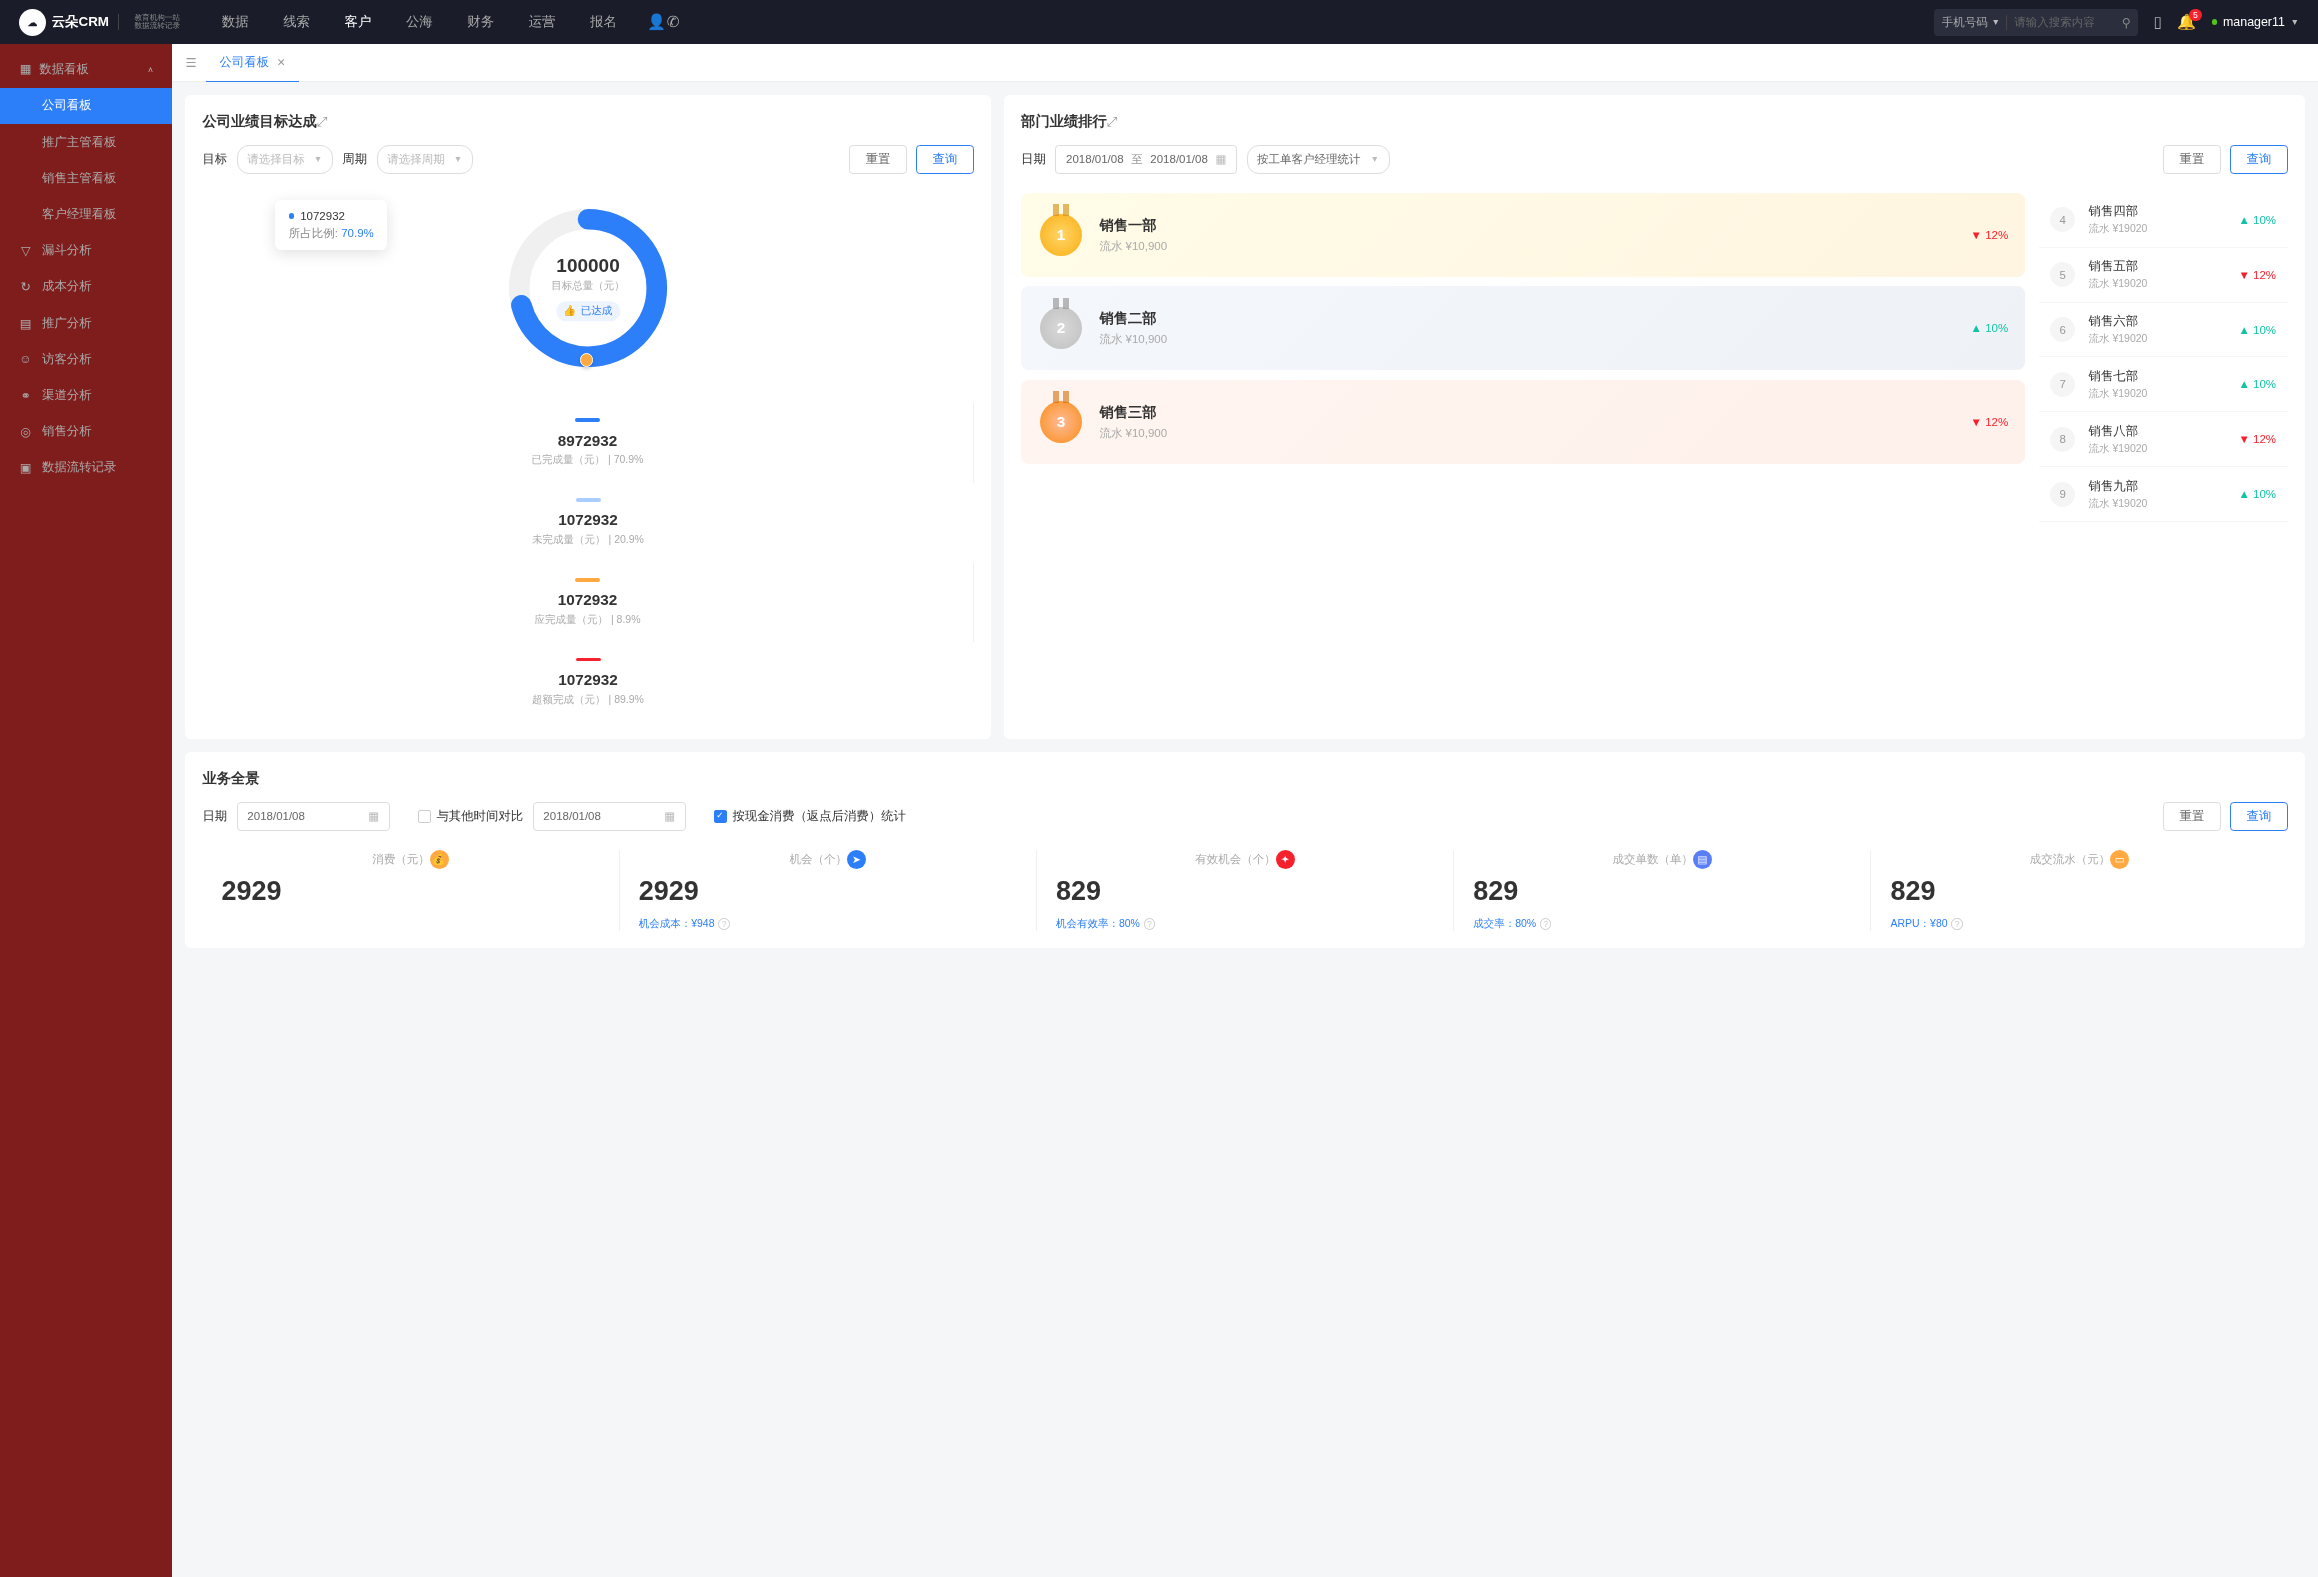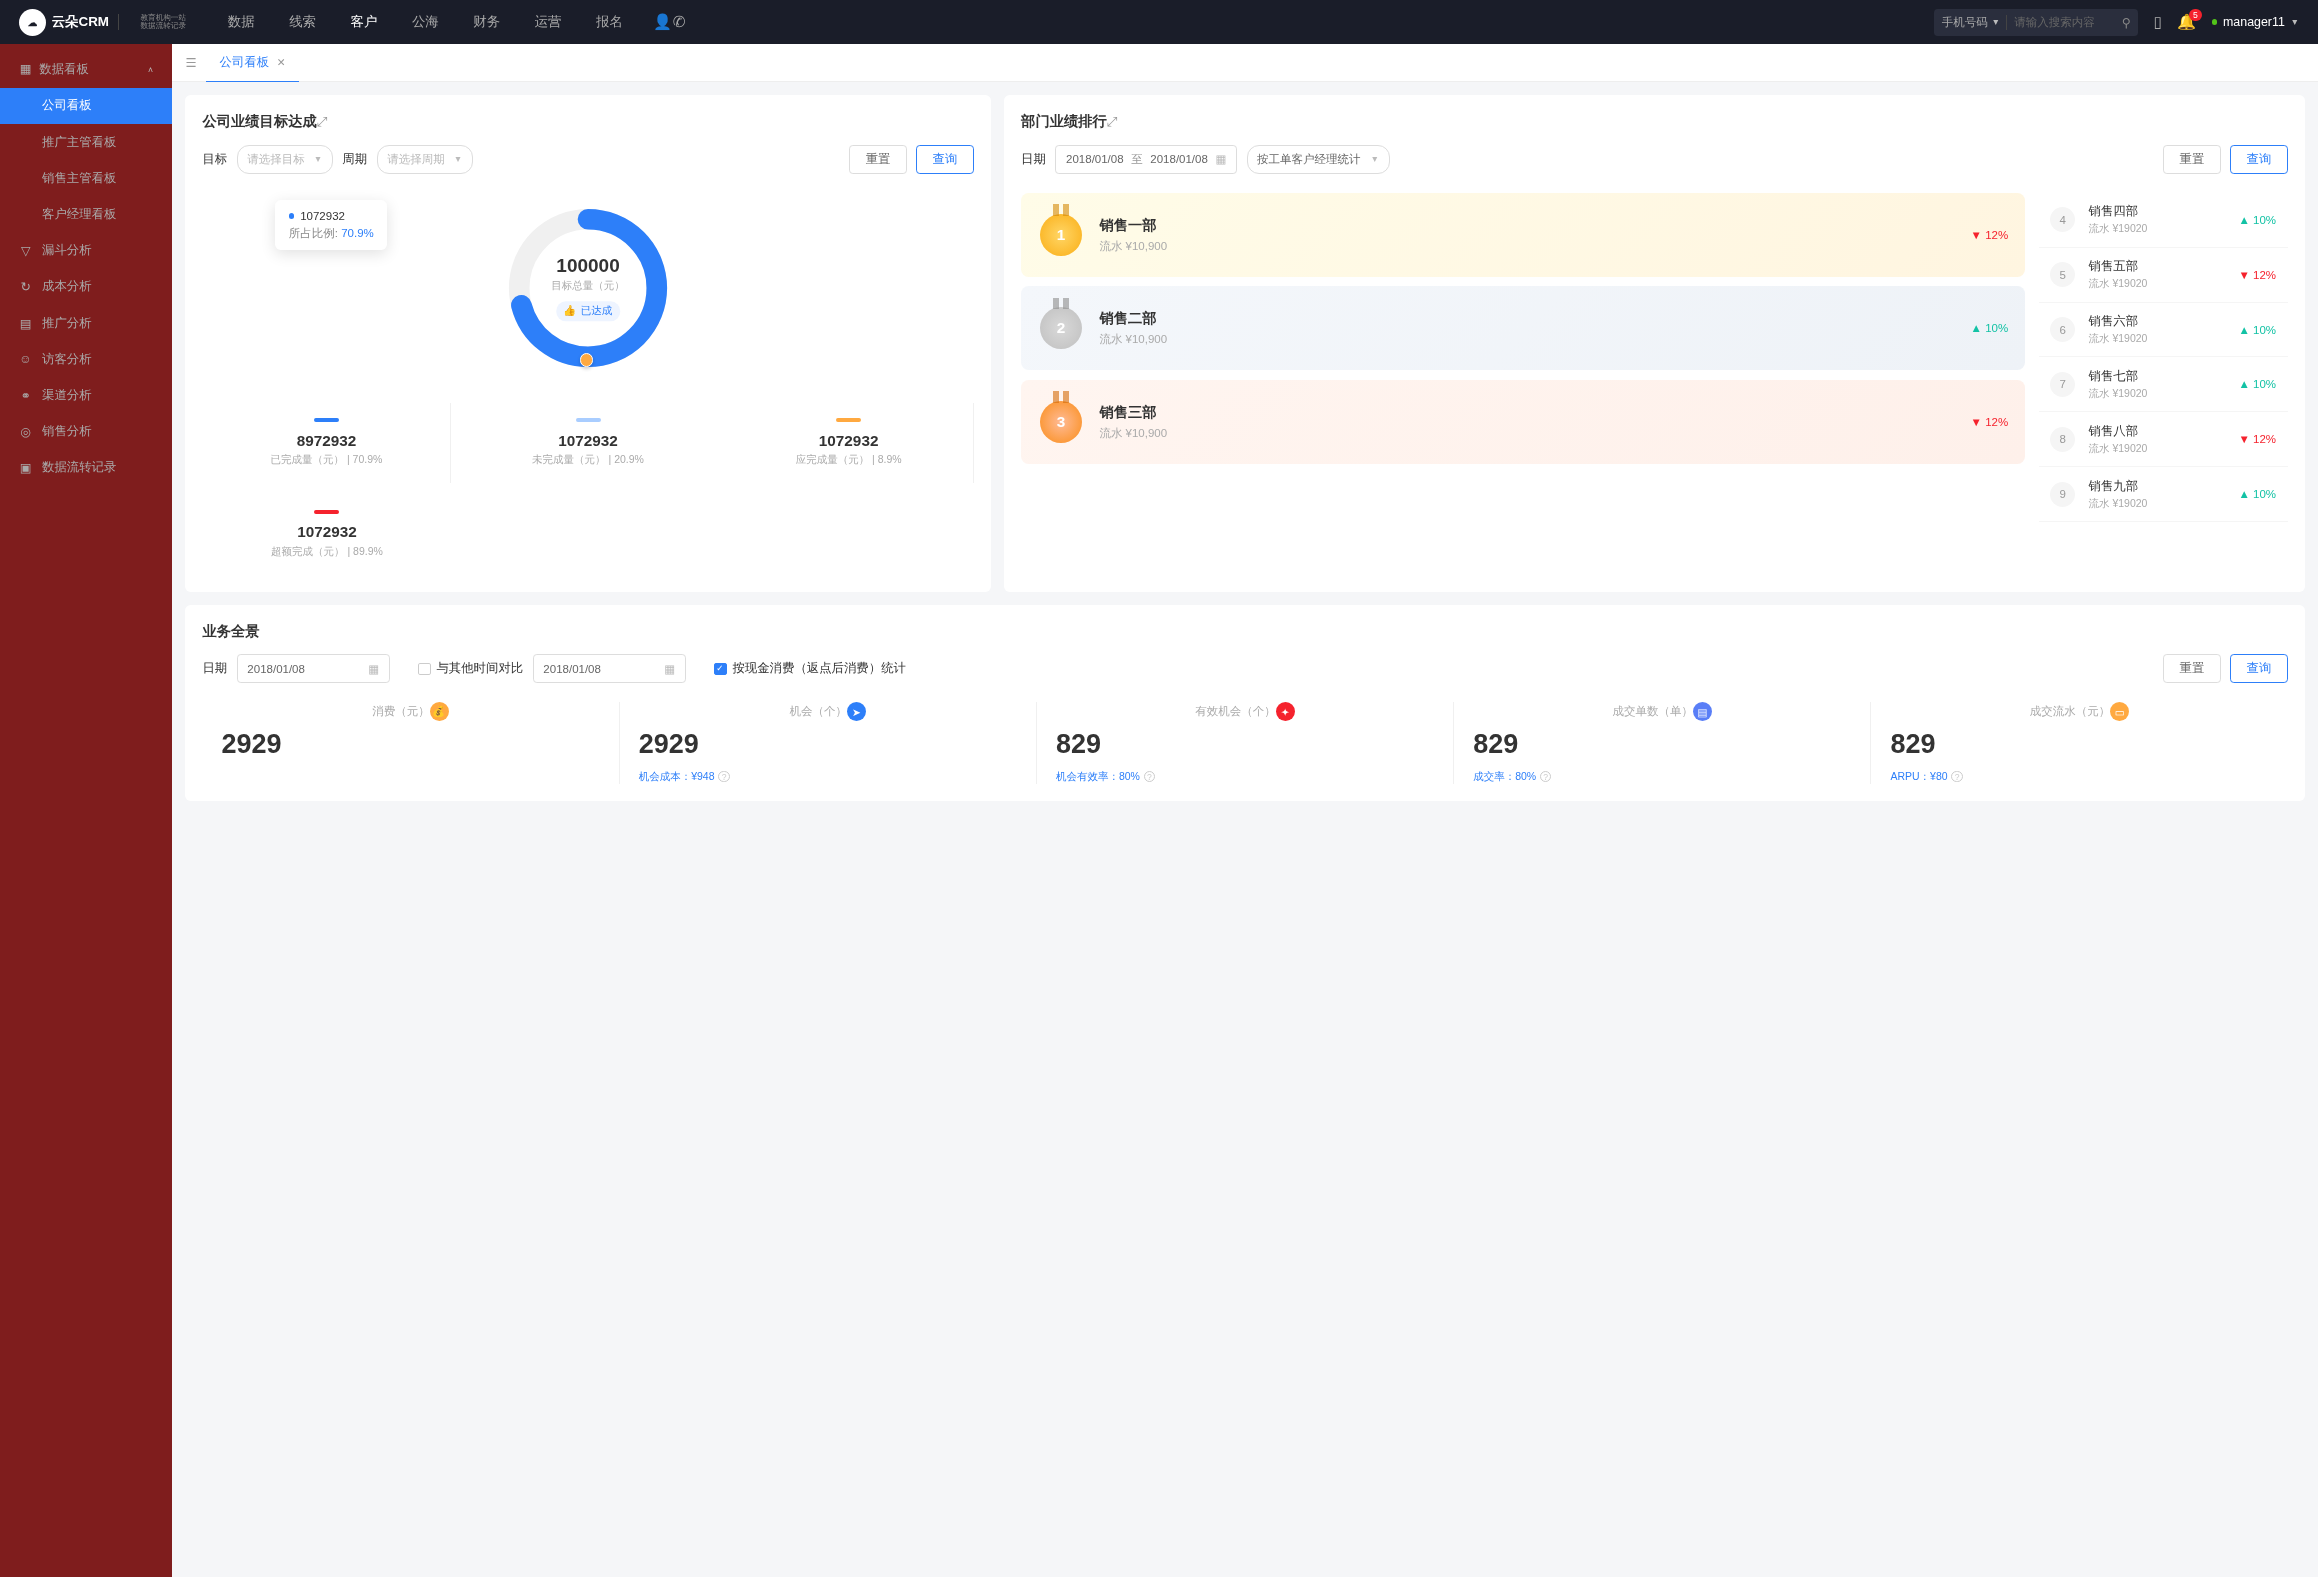--- a/index.html
+++ b/index.html
@@ -1,21 +1,21 @@
 <!DOCTYPE html>
 <html><head>
 <meta charset="utf-8">
 <style>
 *{margin:0;padding:0;box-sizing:border-box;font-family:-apple-system,BlinkMacSystemFont,"PingFang SC","Microsoft YaHei",sans-serif}
 body{background:#f5f6f8;color:#333;font-size:12.4px}
 .top-nav{height:44px;background:#1a1d29;display:flex;align-items:center;padding:0 19px;color:#fff}
 .logo{display:flex;align-items:center;gap:5.7px;margin-right:38px}
 .logo-icon{width:27px;height:27px;background:#fff;border-radius:50%;display:flex;align-items:center;justify-content:center;color:#1a1d29;font-weight:bold;font-size:9.6px}
 .logo-text{font-size:13.4px;font-weight:bold}
-.logo-sub{font-size:7.6px;line-height:1.1;color:#888;border-left:1px solid #444;padding-left:21px;margin-left:3.8px}
+.logo-sub{font-size:7.6px;line-height:1.1;color:#888;border-left:1px solid #444;padding-left:15px;margin-left:3.8px}
 .nav-menu{display:flex;gap:27px;font-size:13.4px}
 .nav-item{color:#aaa;cursor:pointer;padding:0 3.8px}
 .nav-item.active{color:#fff;font-weight:500}
 .nav-right{margin-left:auto;display:flex;align-items:center;gap:15.3px}
 .search-box{display:flex;align-items:center;background:#2a2e3d;border-radius:3.8px;height:27px;padding:0 7.6px}
 .search-select{color:#aaa;font-size:11.5px;padding-right:5.7px;border-right:1px solid #444;display:flex;align-items:center;gap:3.8px}
 .search-input{background:transparent;border:none;color:#fff;padding:0 7.6px;width:115px;font-size:11.5px;outline:none}
 .search-input::placeholder{color:#666}
 .nav-icon{color:#aaa;font-size:15.3px;cursor:pointer;position:relative}
 .badge{position:absolute;top:-3.8px;right:-5.7px;background:#f5222d;color:#fff;font-size:8.6px;border-radius:7.6px;padding:1px 3.8px;min-width:13.4px;text-align:center}
@@ -51,21 +51,21 @@
 .tooltip-dot{width:5.7px;height:5.7px;background:#2d7ff9;border-radius:50%}
 .tooltip-label{color:#888}
 .tooltip-val{color:#2d7ff9}
 .donut{position:relative;width:172px;height:172px;margin:9.6px 0}
 .donut svg{width:100%;height:100%;transform:rotate(-90deg)}
 .donut-center{position:absolute;top:50%;left:50%;transform:translate(-50%,-50%);text-align:center}
 .donut-value{font-size:19px;font-weight:bold;color:#333}
 .donut-label{font-size:10.5px;color:#aaa;margin-top:1.9px}
 .donut-badge{margin-top:7.6px;display:inline-flex;align-items:center;gap:3.8px;background:#eef4ff;color:#2d7ff9;font-size:10.5px;padding:2.9px 7.6px;border-radius:9.6px}
 .donut-handle{position:absolute;width:13.4px;height:13.4px;background:#ffa940;border:1.9px solid #fff;border-radius:50%;bottom:7.6px;left:78px;box-shadow:0 1.9px 3.8px rgba(0,0,0,0.2)}
-.stats-grid{display:grid;grid-template-columns:1fr 1fr 1fr;gap:12px;margin-top:19px;width:100%}
+.stats-grid{display:grid;grid-template-columns:1fr;gap:0;margin-top:19px;width:100%}
 .stat-cell{text-align:center;padding:15.3px 9.6px;position:relative}
 .stat-cell:nth-child(1),.stat-cell:nth-child(3){border-right:1px solid #f0f0f0}
 .stat-bar{width:25px;height:3.8px;border-radius:1.9px;margin:0 auto 9.6px}
 .stat-num{font-size:15.3px;font-weight:600;color:#333;margin-bottom:3.8px}
 .stat-desc{font-size:10.5px;color:#aaa}
 .rank-body{display:flex;gap:13.4px}
 .rank-left{flex:1;display:flex;flex-direction:column;gap:9.6px}
 .rank-card{border-radius:7.6px;padding:19px 17px;display:flex;align-items:center;gap:15.3px}
 .rank-card.gold{background:linear-gradient(135deg,#fffce8,#fff5e0)}
 .rank-card.silver{background:linear-gradient(135deg,#f4f7fb,#eef2f7)}

